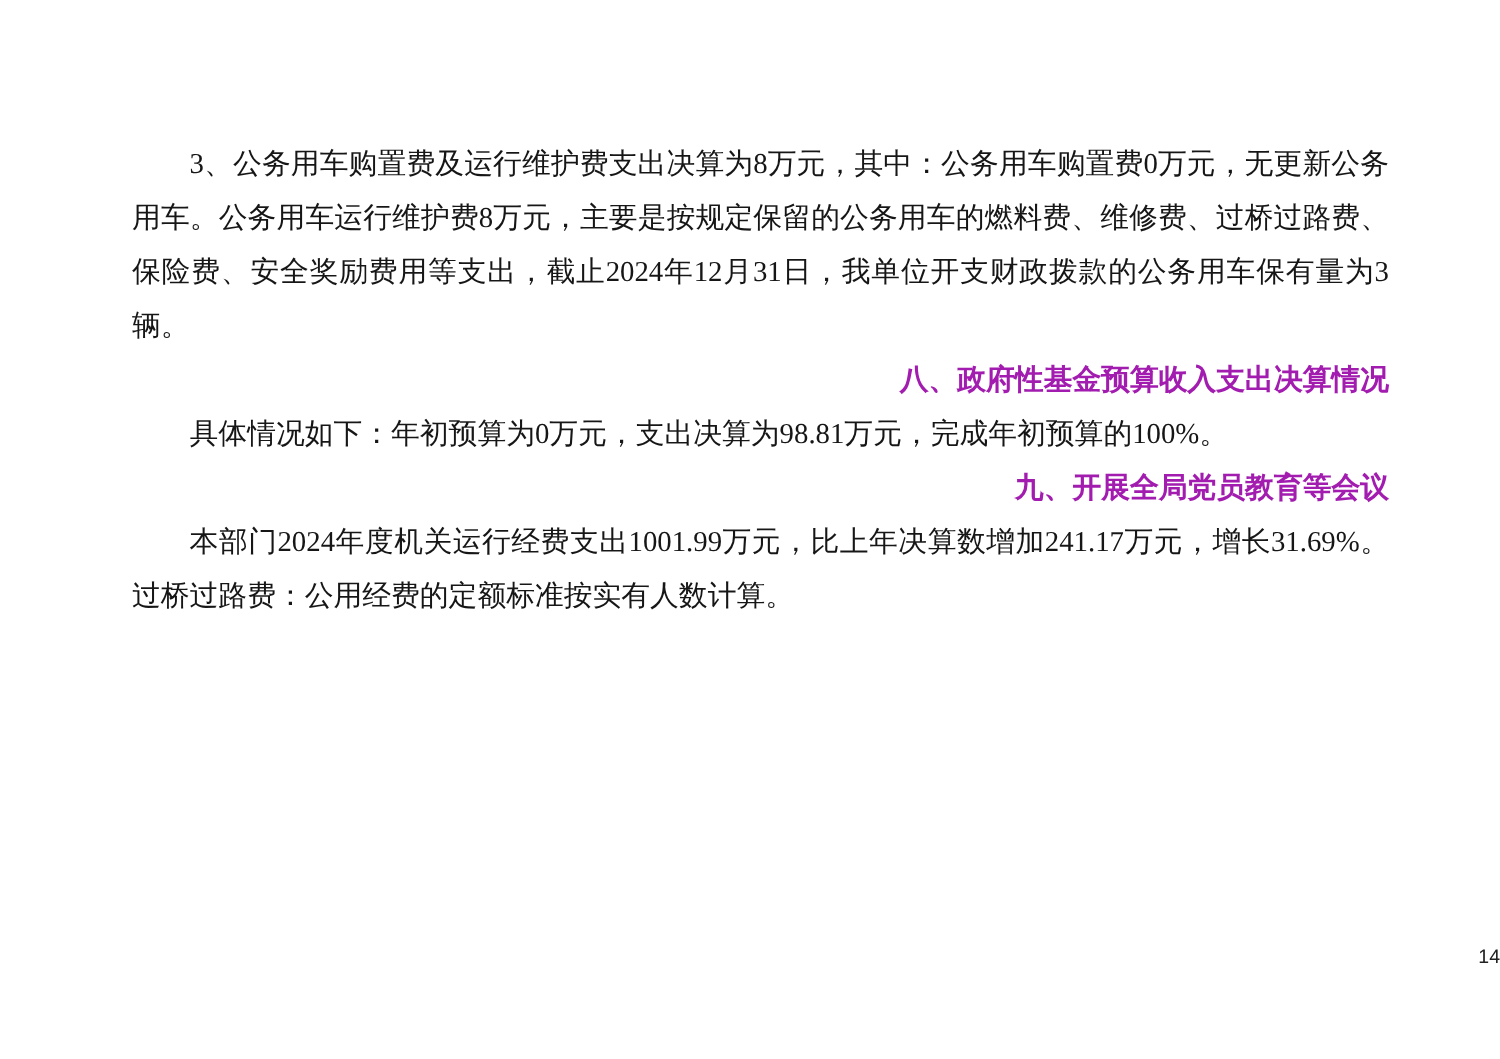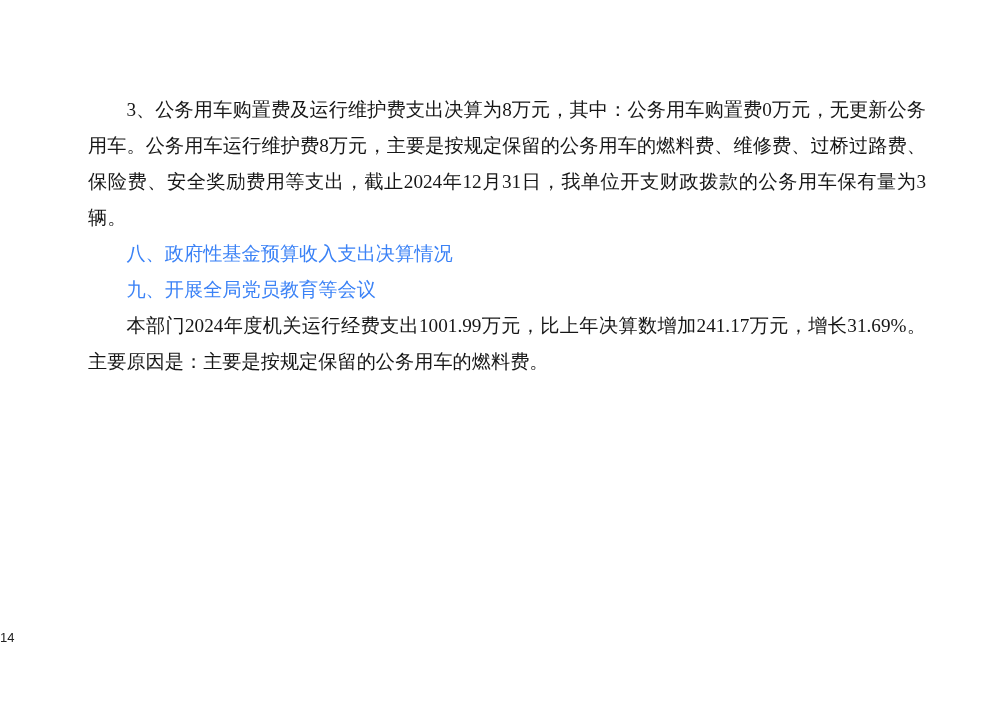--- a/index.html
+++ b/index.html
@@ -25,39 +25,40 @@
   }
   .block {
     font-size: 19.2px;
     line-height: 36px;
     text-align: justify;
     text-indent: 2em;
     word-break: break-all;
   }
   .heading {
     font-family: "Liberation Sans", "DejaVu Sans", sans-serif;
-    font-weight: 400;
-    color: #3b82f6;
-    text-align: left;
+    font-weight: 700;
+    color: #a21caf;
+    text-align: right;
   }
   .page-number {
     position: absolute;
     left: 0;
     right: 0;
     top: 630px;
-    text-align: left;
+    text-align: right;
     font-family: "Liberation Sans", "DejaVu Sans", sans-serif;
     font-size: 13px;
     color: #222222;
   }
 </style>
 </head>
 <body>
 
 <div class="page">
   <div class="content">
     <div class="block">3、公务用车购置费及运行维护费支出决算为8万元，其中：公务用车购置费0万元，无更新公务用车。公务用车运行维护费8万元，主要是按规定保留的公务用车的燃料费、维修费、过桥过路费、保险费、安全奖励费用等支出，截止2024年12月31日，我单位开支财政拨款的公务用车保有量为3辆。</div>
     <div class="block heading">八、政府性基金预算收入支出决算情况</div>
+    <div class="block">具体情况如下：年初预算为0万元，支出决算为98.81万元，完成年初预算的100%。</div>
     <div class="block heading">九、开展全局党员教育等会议</div>
-    <div class="block">本部门2024年度机关运行经费支出1001.99万元，比上年决算数增加241.17万元，增长31.69%。主要原因是：主要是按规定保留的公务用车的燃料费。</div>
+    <div class="block">本部门2024年度机关运行经费支出1001.99万元，比上年决算数增加241.17万元，增长31.69%。过桥过路费：公用经费的定额标准按实有人数计算。</div>
   </div>
   <div class="page-number">14</div>
 </div>
 
 </body></html>

